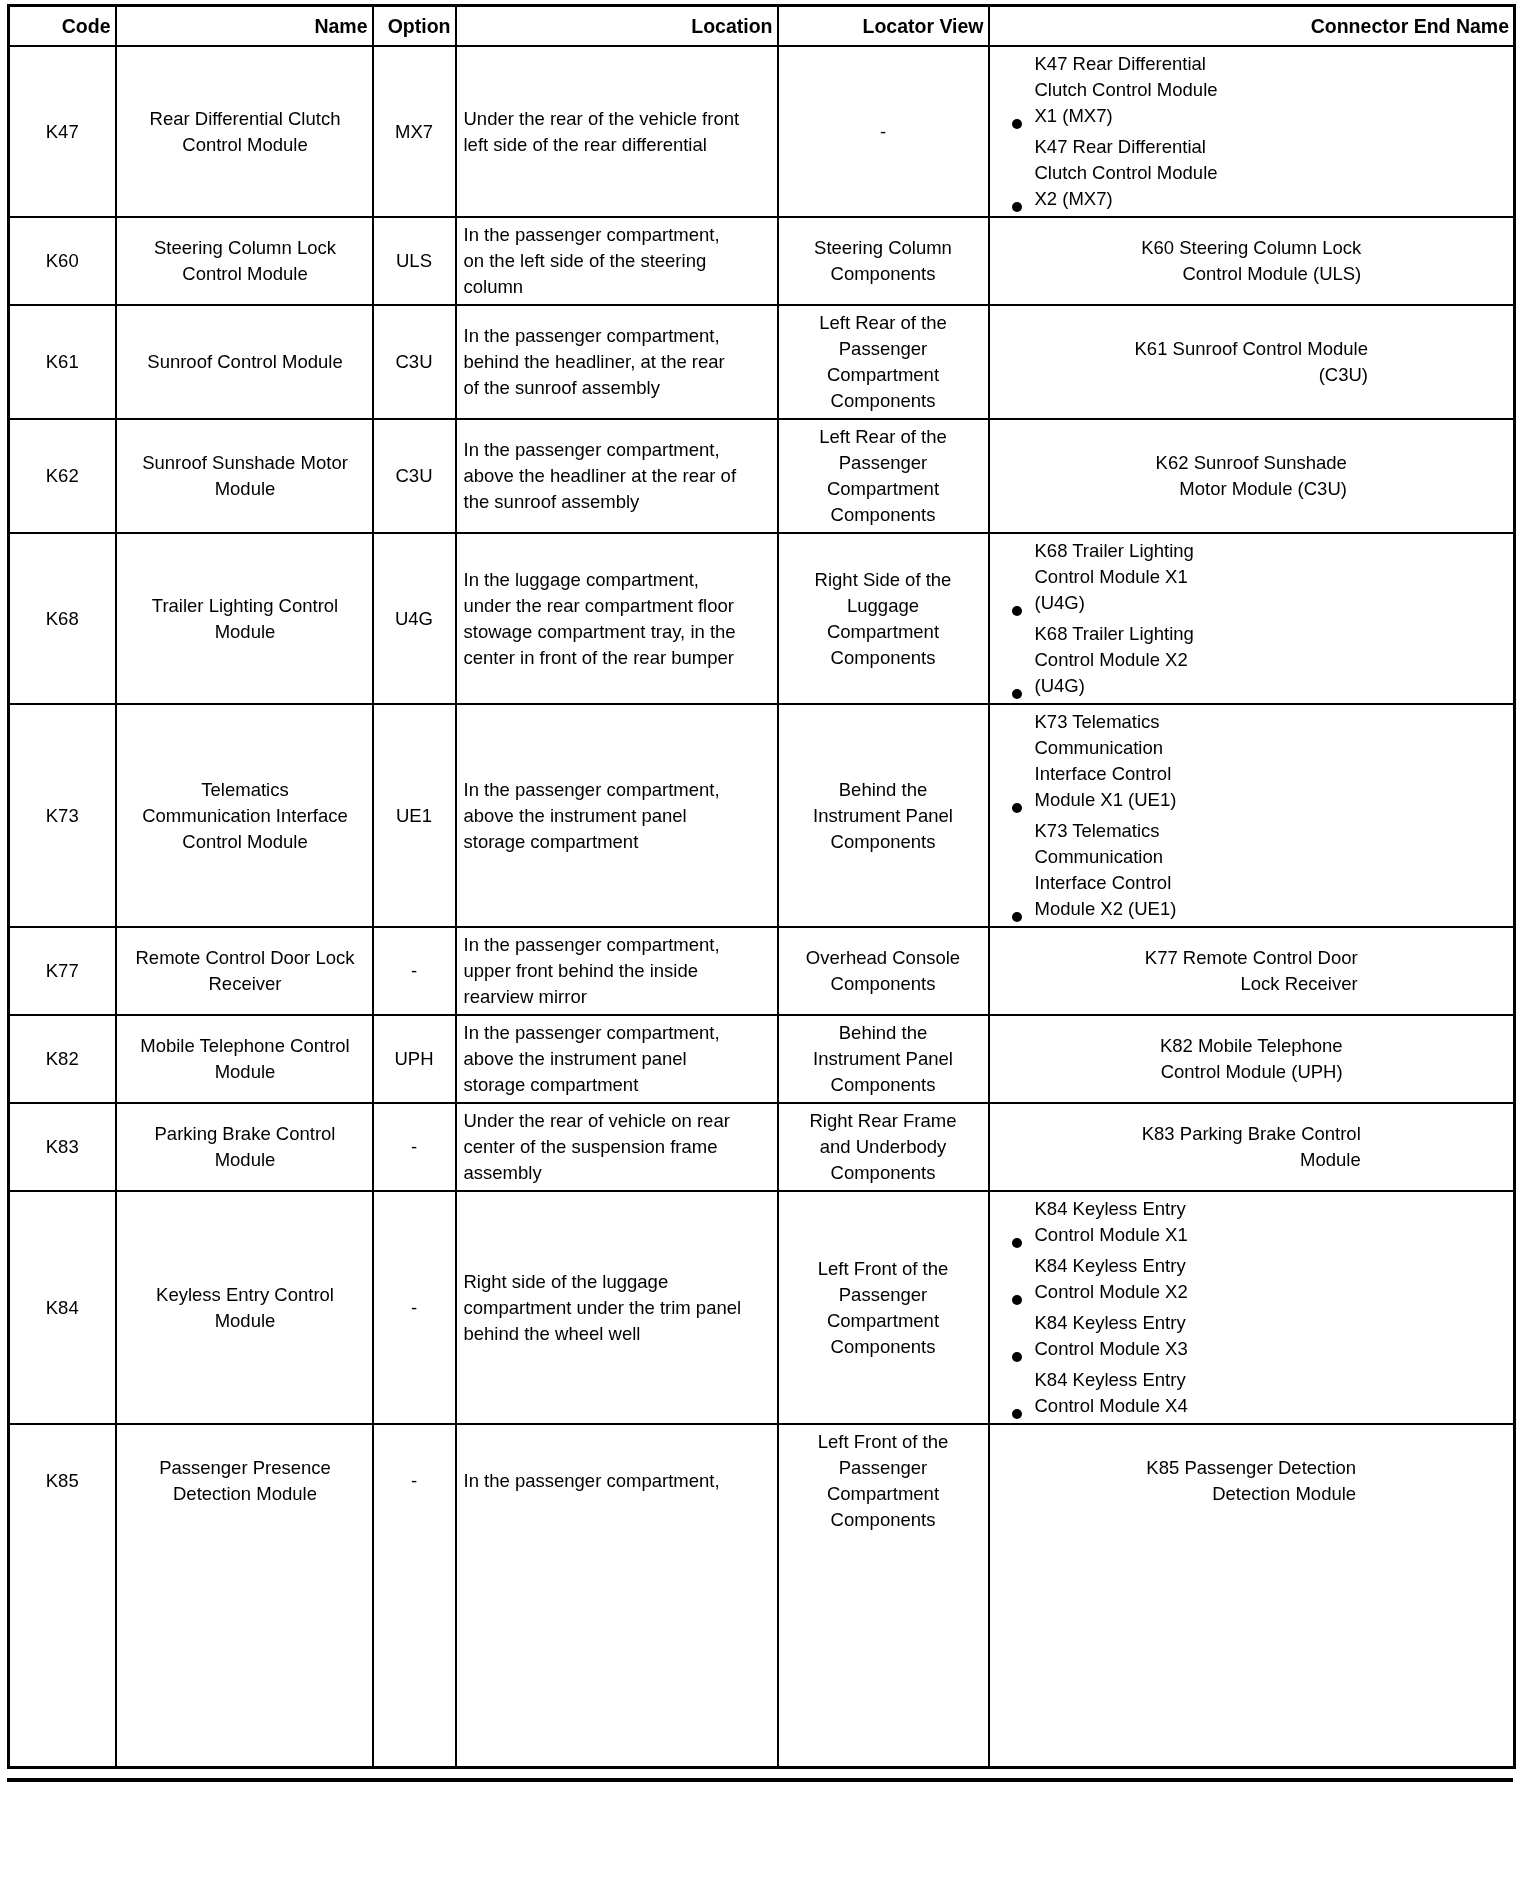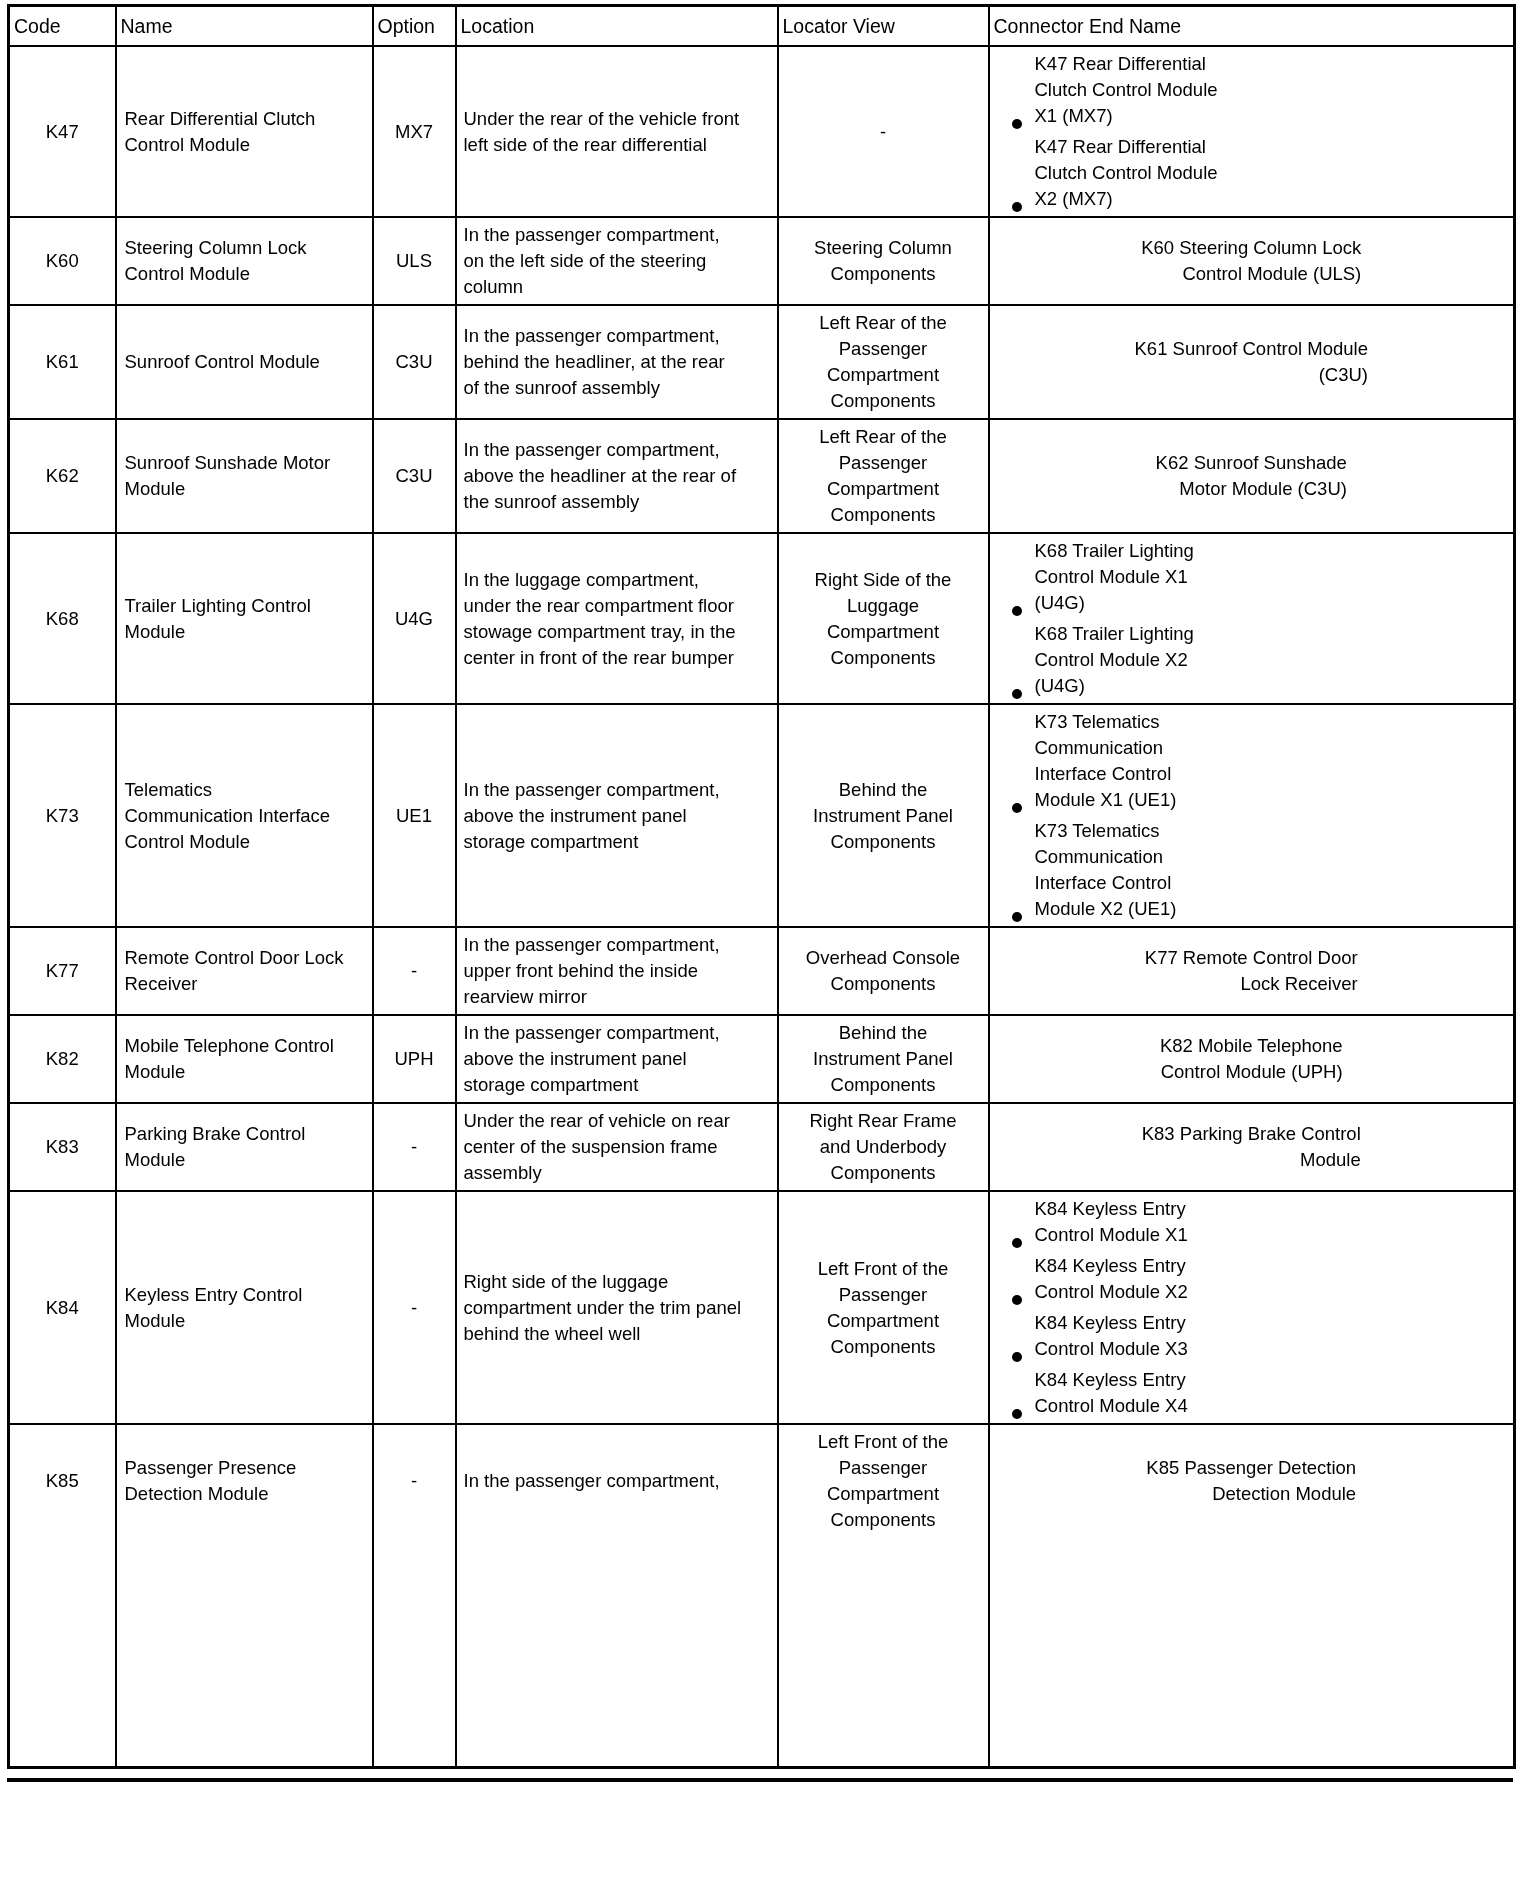--- a/index.html
+++ b/index.html
@@ -20,29 +20,29 @@
   th, td {
     border: 2px solid #000;
     font-size: 18.5px;
     line-height: 26px;
     padding: 4px 8px;
     vertical-align: middle;
     white-space: pre-line;
     overflow: hidden;
   }
   th {
-    font-weight: normal;
+    font-weight: bold;
     font-size: 19.5px;
-    text-align: left;
+    text-align: right;
     padding: 6px 4px;
     white-space: normal;
   }
   .cell-center { text-align: center; }
   .cell-left   { text-align: left; }
-  td.col-name     { padding: 4px 6px 4px 8px; }
+  td.col-name     { padding: 4px 6px 4px 8px; text-align: center; }
   td.col-location { padding: 4px 4px 4px 7px; }
   td.col-locator  { padding: 4px 10px; }
 
   
   .connector-text {
     display: inline-block;
     text-align: right;
     white-space: pre-line;
   }
   

